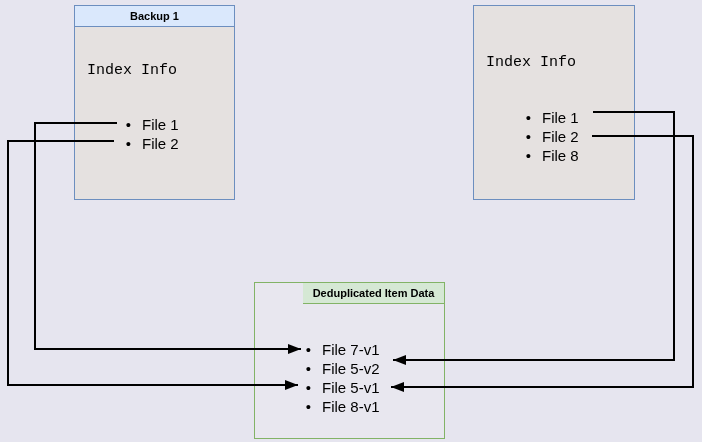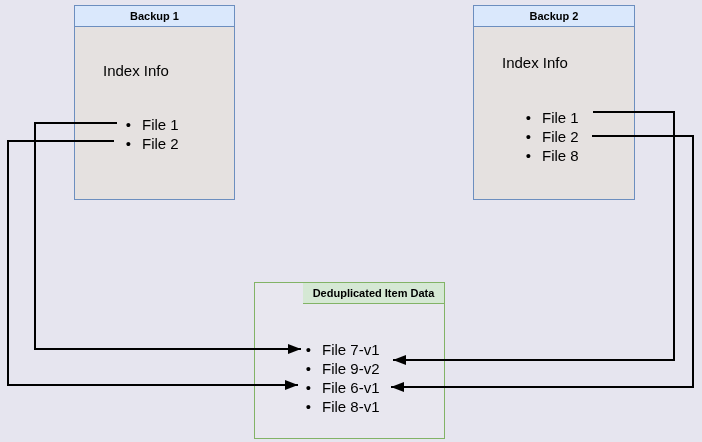--- a/index.html
+++ b/index.html
@@ -44,23 +44,24 @@
   .green .box-header {
     background: #d5e8d4;
     border-bottom-color: #82b366;
   }
   #backup1 { left: 74px;  top: 5px;   width: 161px; height: 195px; }
   #backup2 { left: 473px; top: 5px;   width: 162px; height: 195px; }
   #dedup   { left: 254px; top: 282px; width: 191px; height: 157px; padding-left: 48px; }
 
   .subtitle {
     position: absolute;
-    left: 28px;
+    left: 12px;
     font-size: 15px;
     white-space: nowrap;
+    font-family: Liberation Mono, monospace;
   }
   #backup1 .subtitle { top: 56px; }
   #backup2 .subtitle { top: 48px; }
 
   ul.items {
     position: absolute;
     list-style: none;
     margin: 0;
     padding: 0;
     font-size: 15px;
@@ -110,23 +111,20 @@
         <span>File 1</span>
       </li>
       <li>
         <span class="bullet">•</span>
         <span>File 2</span>
       </li>
     </ul>
   </div>
 
   <div class="box blue" id="backup2">
-    <div class="box-header">
-      <span>Backup 2</span>
-    </div>
     <div class="subtitle">Index Info</div>
     <ul class="items">
       <li>
         <span class="bullet">•</span>
         <span>File 1</span>
       </li>
       <li>
         <span class="bullet">•</span>
         <span>File 2</span>
       </li>
@@ -141,25 +139,25 @@
     <div class="box-header">
       <span>Deduplicated Item Data</span>
     </div>
     <ul class="items">
       <li>
         <span class="bullet">•</span>
         <span>File 7-v1</span>
       </li>
       <li>
         <span class="bullet">•</span>
-        <span>File 9-v2</span>
+        <span>File 5-v2</span>
       </li>
       <li>
         <span class="bullet">•</span>
-        <span>File 6-v1</span>
+        <span>File 5-v1</span>
       </li>
       <li>
         <span class="bullet">•</span>
         <span>File 8-v1</span>
       </li>
     </ul>
   </div>
 
   <svg class="wires" width="702" height="442" viewBox="0 0 702 442">
     <defs>

